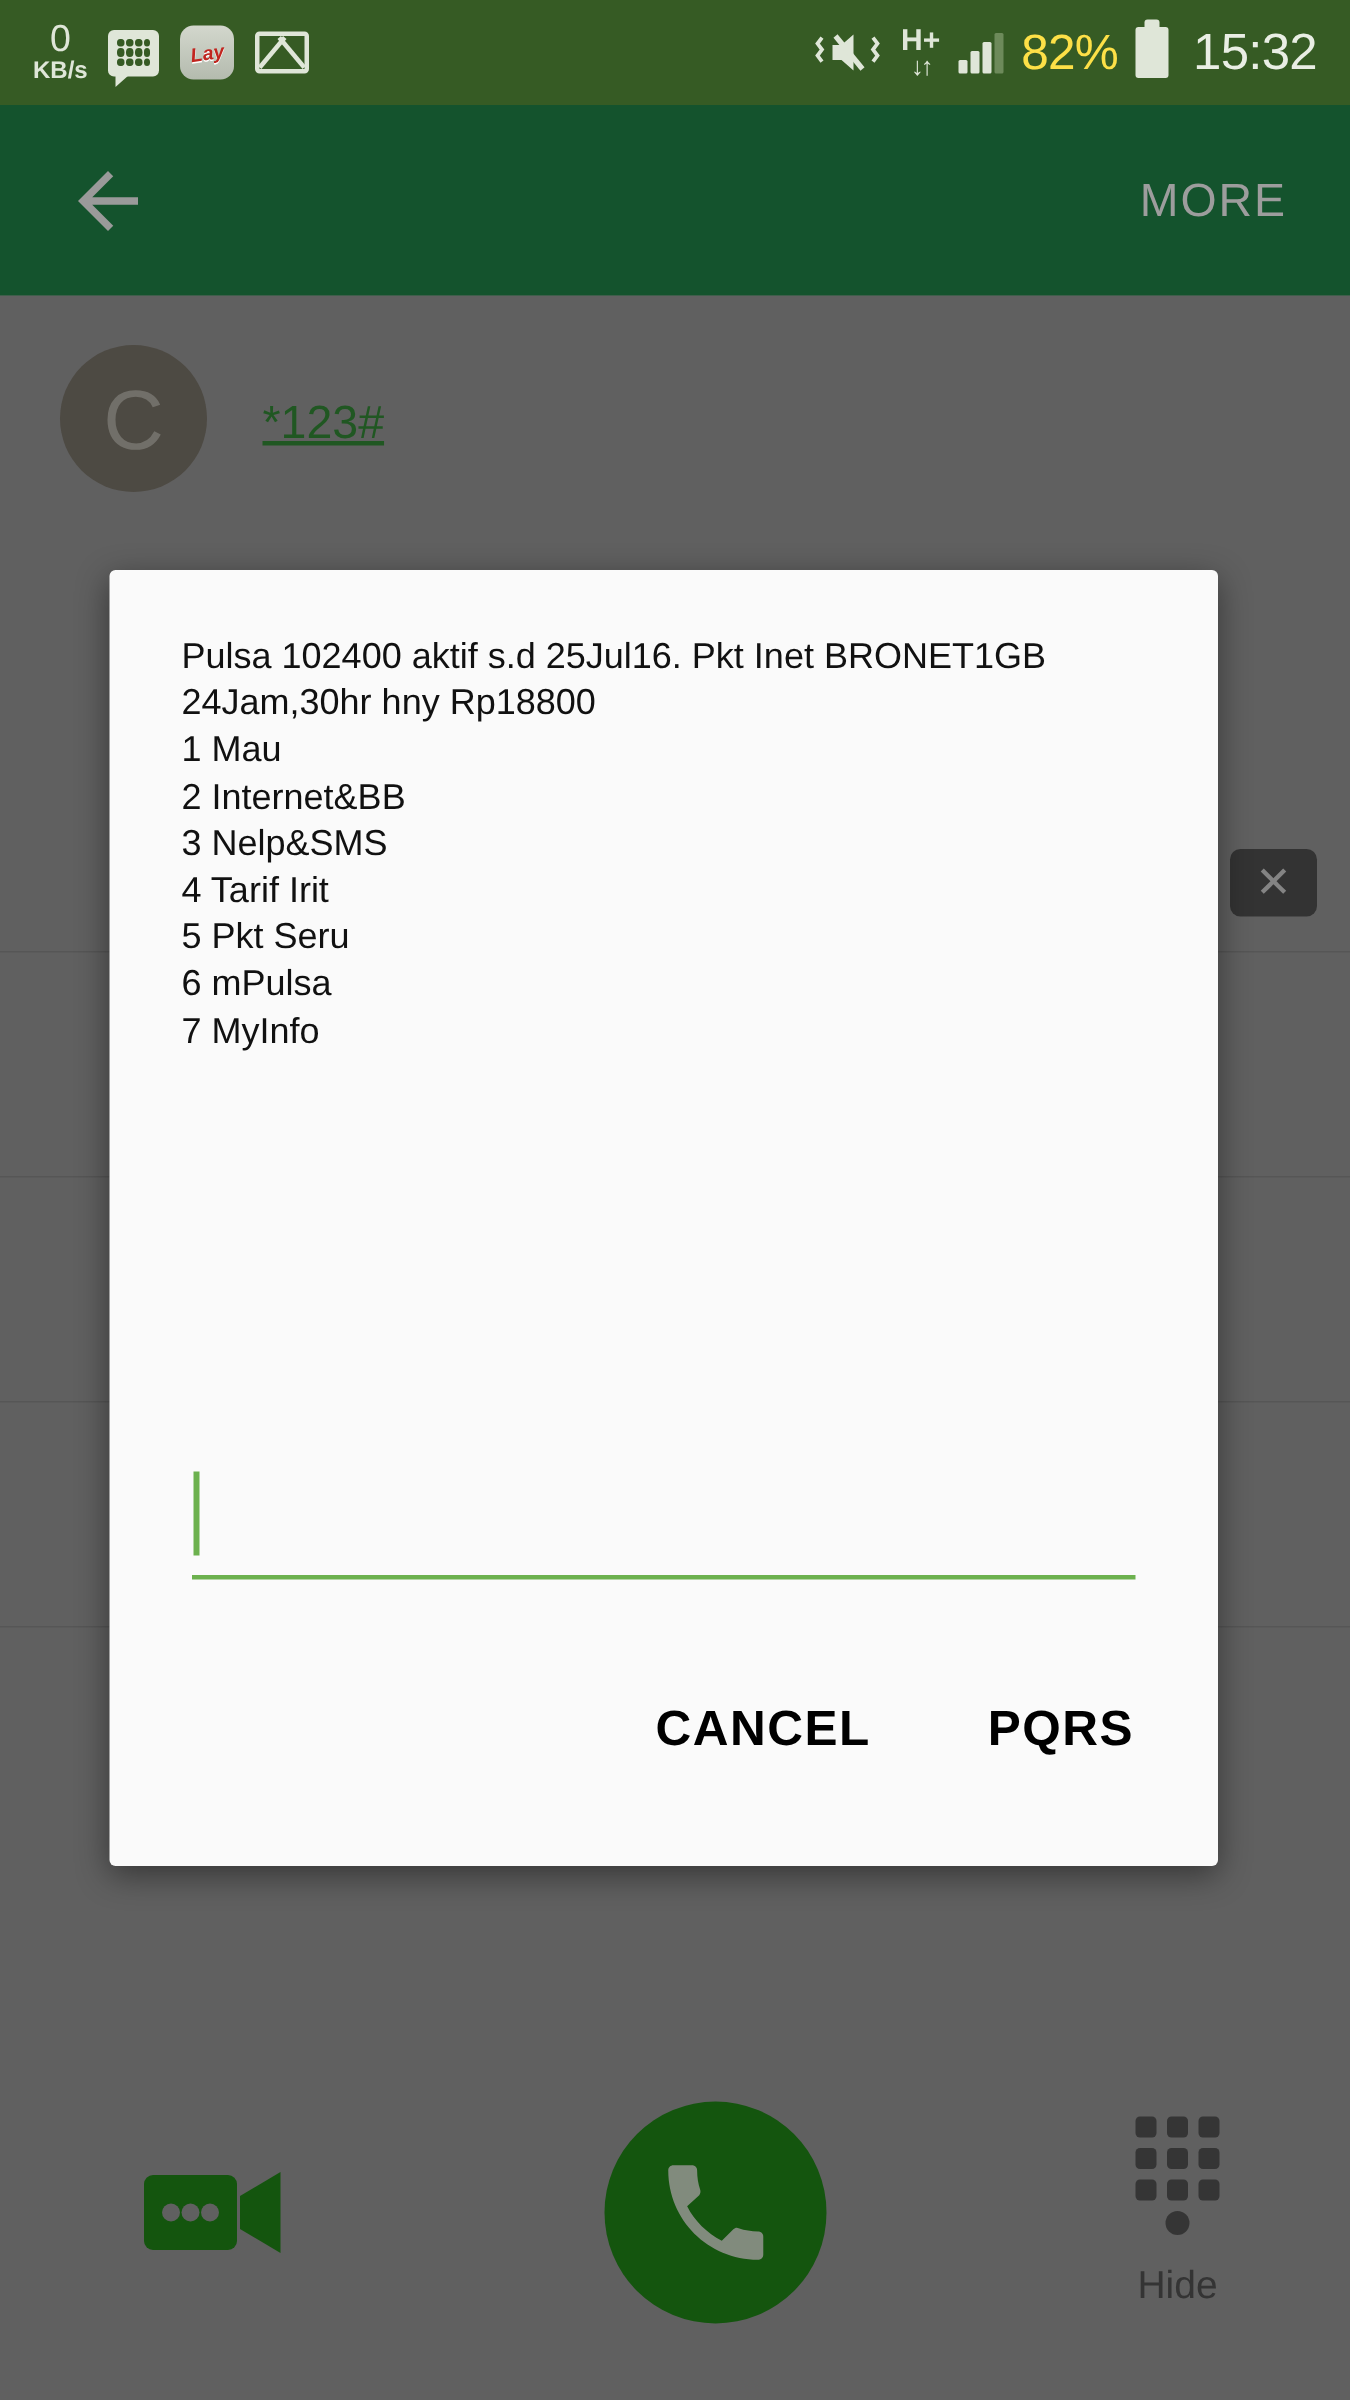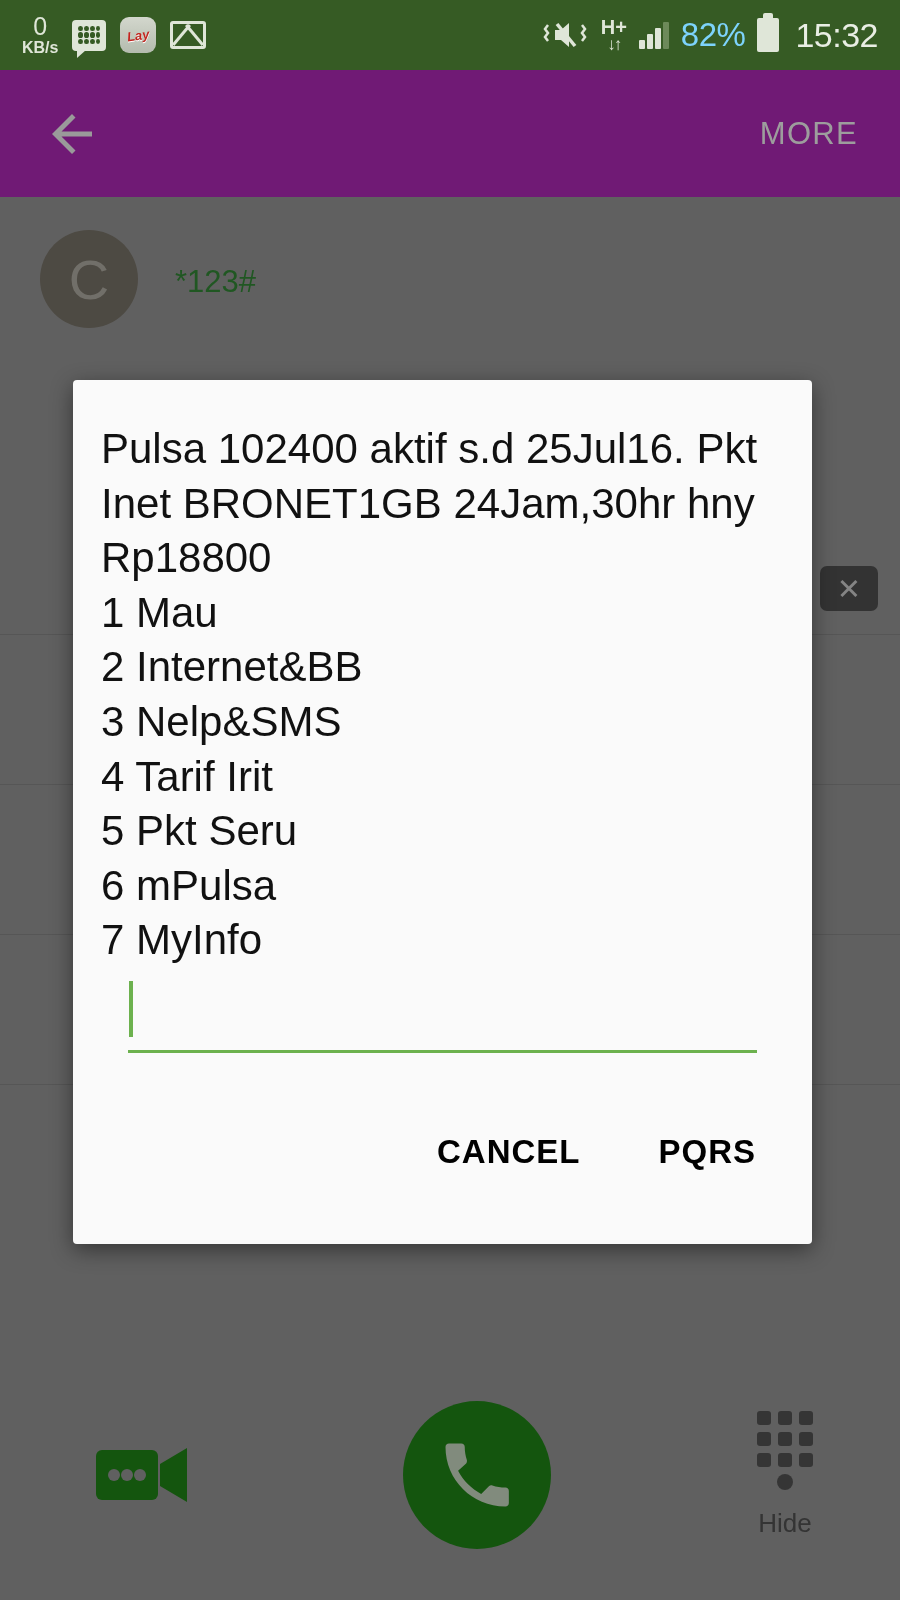--- a/index.html
+++ b/index.html
@@ -65,50 +65,50 @@
   .icon-hplus .h{ font-size:20px; font-weight:700; }
   .icon-hplus .a{ font-size:17px; font-weight:700; margin-top:-1px; letter-spacing:-2px;}
 
   .icon-signal{ display:flex; align-items:flex-end; gap:2px; height:28px; }
   .icon-signal i{ width:6px; background:#dfe6d8; border-radius:1px; }
   .icon-signal i:nth-child(1){height:9px;}
   .icon-signal i:nth-child(2){height:15px;}
   .icon-signal i:nth-child(3){height:21px;}
   .icon-signal i:nth-child(4){height:27px; background:#6d8a5a;}
 
-  .battery-pct{ color:#7dd3fc; font-size:33px; letter-spacing:-0.5px; }
+  .battery-pct{ color:#fde047; font-size:33px; letter-spacing:-0.5px; }
   .icon-battery{ width:22px;height:34px;border-radius:2px;background:#dfe6d8;position:relative;}
   .icon-battery:before{content:"";position:absolute;top:-5px;left:6px;width:10px;height:5px;background:#dfe6d8;border-radius:2px 2px 0 0;}
   .clock{ color:#e9eee4; font-size:34px; letter-spacing:-0.5px; margin-left:4px;}
 
   
   #app-bar{
     position:absolute; left:0; top:70px; width:900px; height:127px;
-    background:#701a75;
+    background:#14532d;
     display:flex; align-items:center; justify-content:space-between;
     padding:0 42px;
   }
   #back-arrow{ width:60px;height:60px;position:relative; cursor:pointer;}
   #back-arrow svg{ display:block; }
   #more-btn{ color:#9d9d9d; font-size:31px; letter-spacing:1.3px; cursor:pointer;}
 
   
   #contact-area{
     position:absolute; left:0; top:197px; width:900px; height:164px;
     display:flex; align-items:center;
     padding-left:40px;
   }
   #avatar{
     width:98px;height:98px;border-radius:50%;background:#6f6a60;
     display:flex;align-items:center;justify-content:center;
     color:#a3a097; font-size:56px; font-weight:300;
   }
   #contact-text{ margin-left:37px; }
   #contact-name{ font-size:38px; color:#1d1d1d; font-weight:400; line-height:1.15;}
-  #contact-number{ font-size:31px; color:#2f7d32; margin-top:6px;}
+  #contact-number{ font-size:31px; color:#2f7d32; margin-top:6px;text-decoration:underline;}
   #contact-divider{
     position:absolute; left:164px; top:157px; width:700px; height:1px; background:#9a9a9a;
   }
 
   
   #dialpad{
     position:absolute; left:0; top:485px; width:900px; height:750px;
     display:grid; grid-template-columns:repeat(3,1fr); grid-template-rows:repeat(5,150px);
   }
   .key{
@@ -155,22 +155,22 @@
     background:rgba(0,0,0,0.18); pointer-events:none;
   }
 
   #ussd-dialog{
     position:absolute; left:73px; top:380px; width:739px; height:864px;
     background:#fafafa; border-radius:4px;
     box-shadow:0 6px 22px rgba(0,0,0,0.45);
     display:flex; flex-direction:column;
   }
   #dialog-message{
-    padding:42px 48px 0 28px;
-    font-size:42px; line-height:1.30; color:#111; font-weight:400;
+    padding:42px 48px 0 48px;
+    font-size:24px; line-height:1.30; color:#111; font-weight:400;
     white-space:pre-line;
   }
   #dialog-input-wrap{
     margin:auto 55px 0 55px; padding-bottom:0;
     position:relative; height:90px;
   }
   #dialog-input{
     width:100%; height:84px; border:none; outline:none; background:transparent;
     border-bottom:3px solid #6cb14e;
     font-size:34px; color:#111; font-family:"Liberation Sans", sans-serif;

